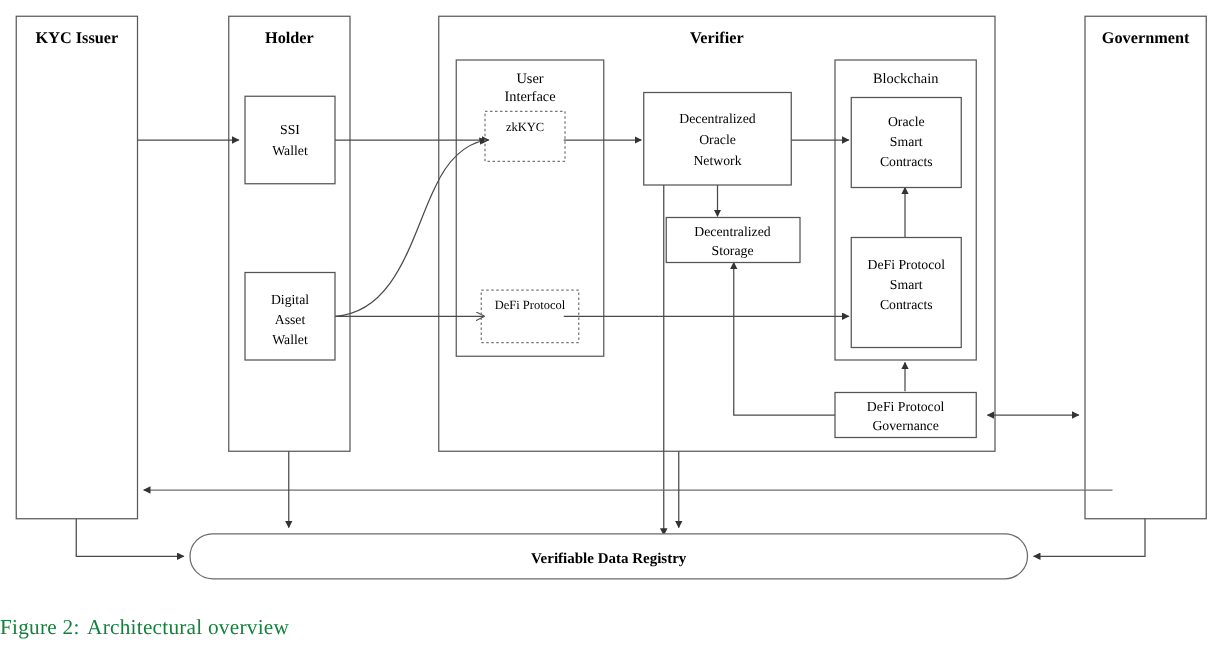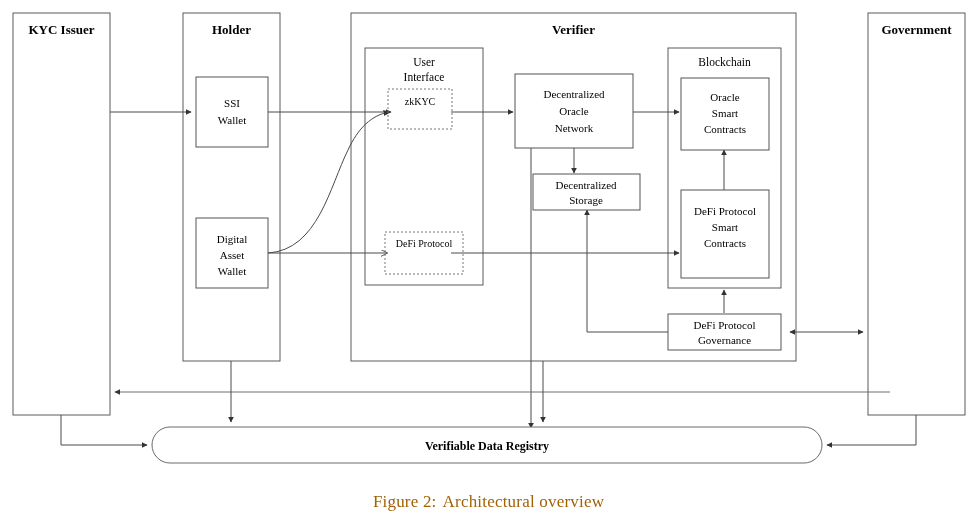--- a/index.html
+++ b/index.html
@@ -78,24 +78,23 @@
   .registry-label {
     font-size: 12px;
     font-weight: bold;
     text-anchor: middle;
   }
   #caption {
     position: absolute;
     left: 0;
     top: 492px;
     width: 977px;
-    text-align: center;
     font-family: "Liberation Serif", "DejaVu Serif", serif;
     font-size: 17px;
-    color: #a16207;
+    color: #15803d;
     letter-spacing: 0.2px;
   }
   #caption .cap-num { margin-right: 6px; }
 </style>
 </head>
 <body>
 
 <div id="figure">
 
   <svg id="diagram" viewBox="0 0 977 523">

